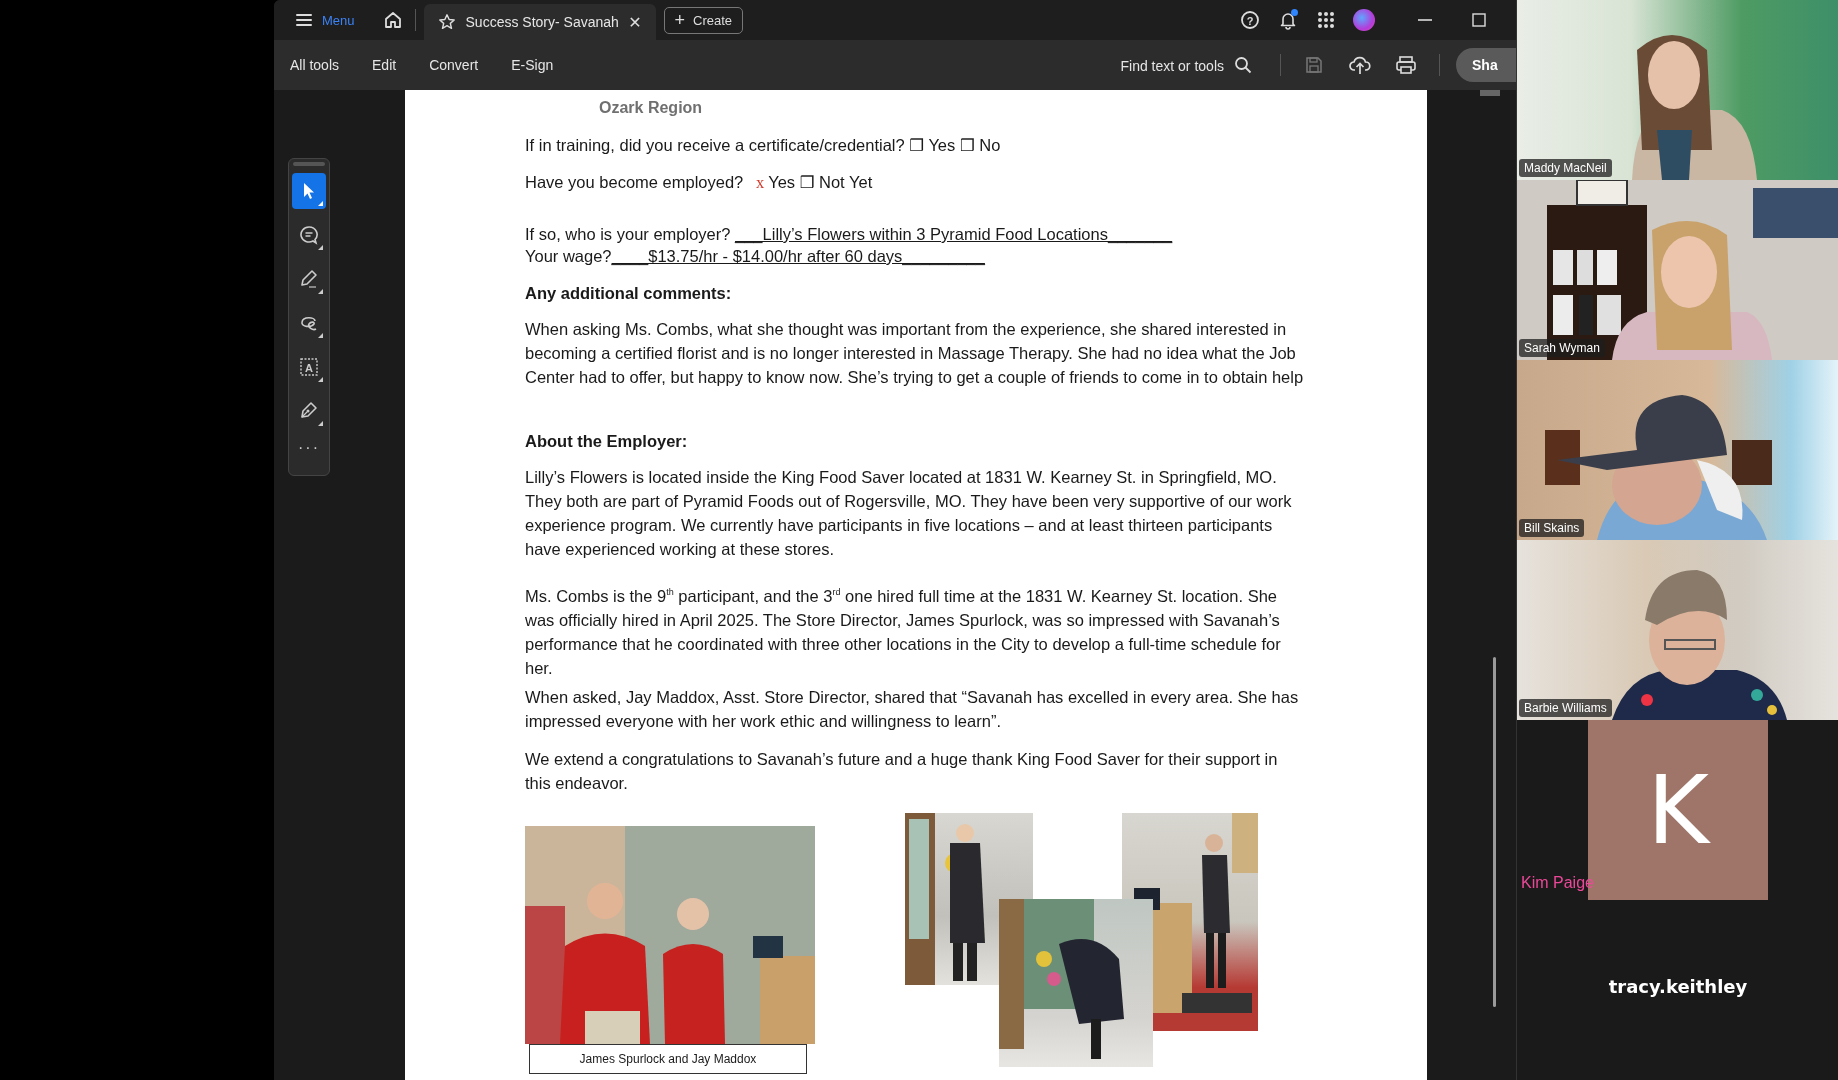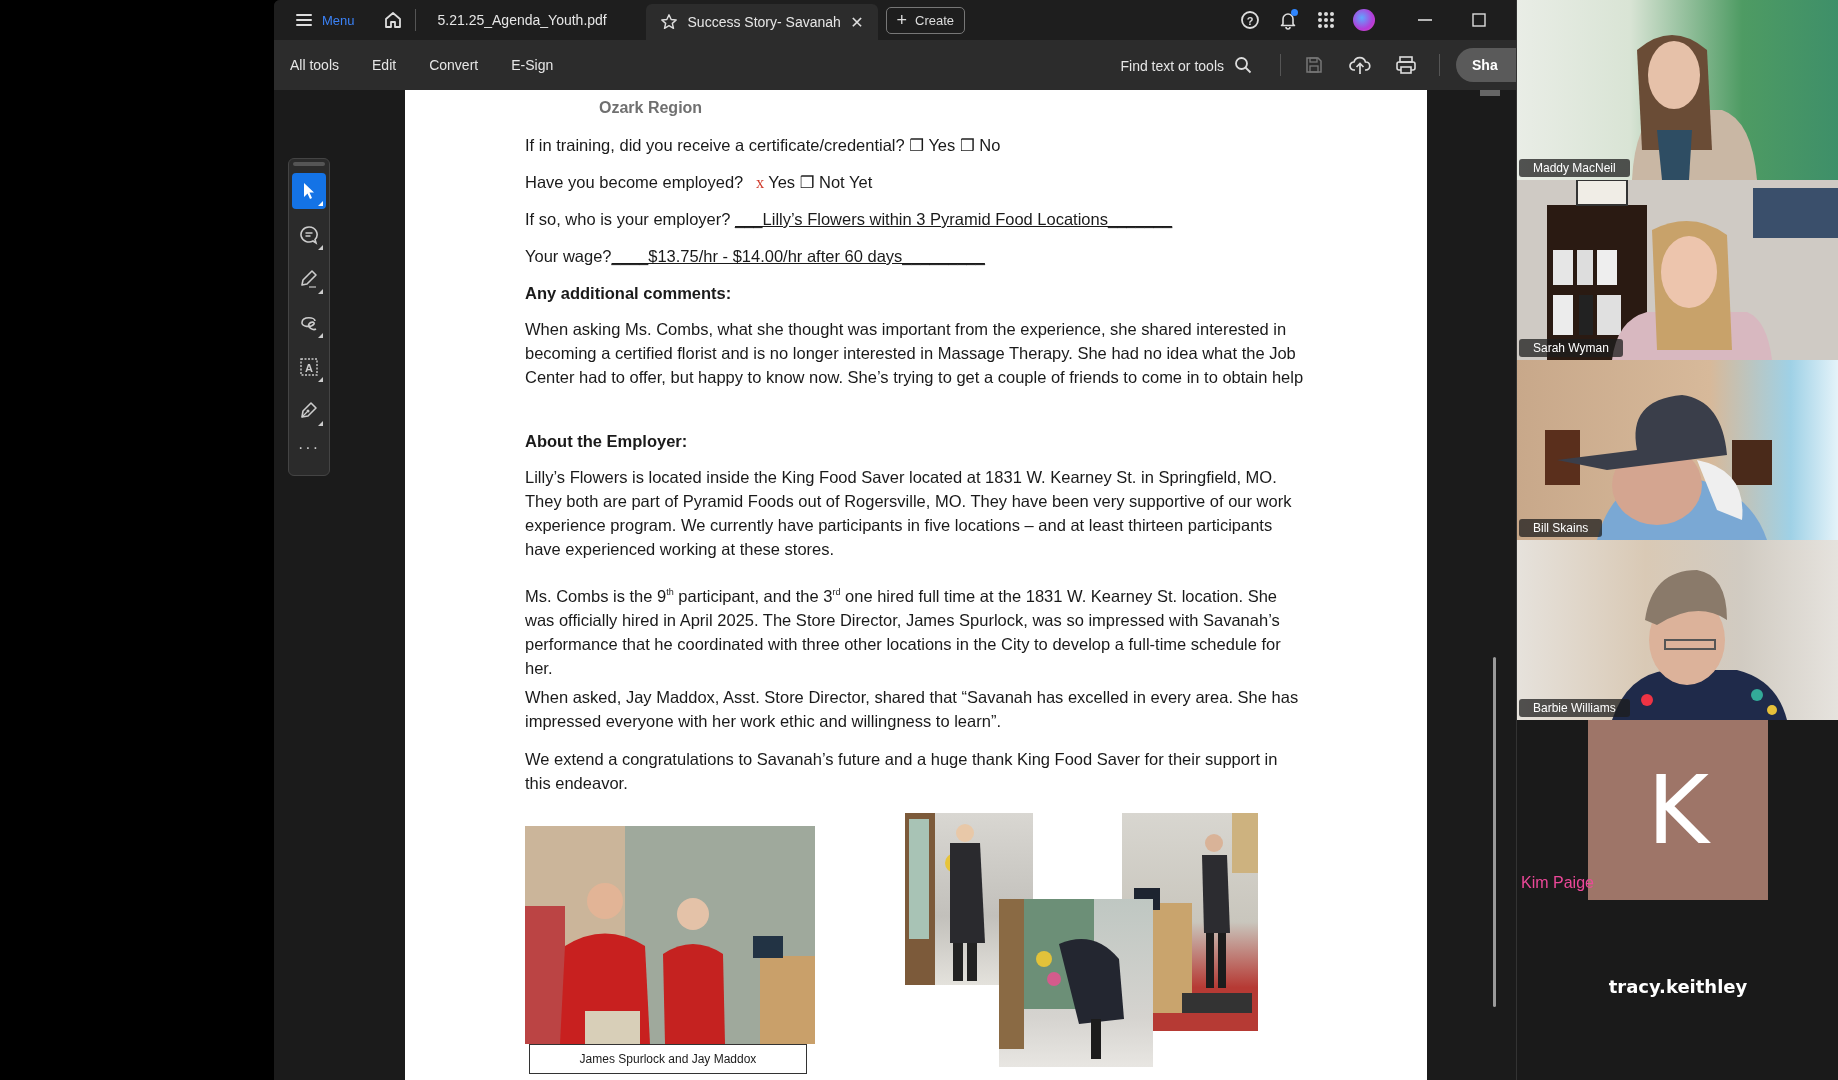--- a/index.html
+++ b/index.html
@@ -57,21 +57,21 @@
   .u { text-decoration: underline; }
   .xmark { color: #d03a2b; font-family: "Liberation Serif", serif; margin: 0 4px 0 8px; }
   .para { white-space: normal !important; width: 780px; }
 
   .photo { position: absolute; overflow: hidden; }
   .caption { position: absolute; border: 1px solid #333; background: #fff; font-size: 12px; color: #1a1a1a; display: flex; align-items: center; justify-content: center; }
 
   
   .gallery { position: absolute; left: 1516px; top: 0; width: 322px; height: 1080px; background: #1a1a1a; border-left: 1px solid #333; }
   .tile { position: absolute; left: 0; width: 322px; height: 180px; overflow: hidden; }
-  .name-tag { position: absolute; left: 2px; bottom: 3px; background: rgba(30,30,30,0.75); color: #fff; font-size: 12px; padding: 2px 14px; border-radius: 3px; }
+  .name-tag { position: absolute; left: 2px; bottom: 3px; background: rgba(30,30,30,0.75); color: #fff; font-size: 12px; padding: 2px 5px; border-radius: 3px; }
   .kim-avatar { position: absolute; left: 71px; top: 0; width: 180px; height: 180px; background: #9e7568; color: #fff; font-size: 94px; display: flex; align-items: center; justify-content: center; font-family: "DejaVu Sans", sans-serif; }
   .kim-name { position: absolute; left: 4px; bottom: 8px; color: #ec4899; font-size: 16px; }
   .tracy { position: absolute; left: 0; top: 0; width: 322px; text-align: center; color: #fff; font-weight: bold; font-size: 18px; font-family: "DejaVu Sans", sans-serif; }
 </style>
 </head>
 <body>
 
 <div class="app">
 
   <div class="titlebar">
@@ -82,23 +82,20 @@
           <span></span>
         </div>
       <span>Menu</span>
     </div>
     <div class="home-btn">
       <svg width="20" height="20" viewBox="0 0 20 20">
           <path d="M3 9 L10 3 L17 9 V17 H12 V12 H8 V17 H3 Z" fill="none" stroke="#ddd" stroke-width="1.8" stroke-linejoin="round"></path>
         </svg>
     </div>
     <div class="vsep"></div>
-    <div class="tab inactive">
-      <span class="tab-label">5.21.25_Agenda_Youth.pdf</span>
-    </div>
     <div class="tab active">
       <svg width="18" height="18" viewBox="0 0 20 20">
           <path d="M10 2 L12.4 7.3 L18 7.8 L13.7 11.5 L15 17 L10 14.1 L5 17 L6.3 11.5 L2 7.8 L7.6 7.3 Z" fill="none" stroke="#ddd" stroke-width="1.6" stroke-linejoin="round"></path>
         </svg>
       <span class="tab-label">Success Story- Savanah...</span>
       <span class="close">✕</span>
     </div>
     <div class="create-btn">
       <span style="font-size:18px;line-height:1;">+</span>
       <span>Create</span>
@@ -247,21 +244,21 @@
         <p style="top:43px">
           <span>If in training, did you receive a certificate/credential?</span>
           <span>❒ Yes ❒ No</span>
         </p>
 
         <p style="top:80px">
           <span>Have you become employed?</span>
           <span class="xmark">x</span><span>Yes  ❒ Not Yet</span>
         </p>
 
-        <p style="top:117px">
+        <p style="top:132px">
           <span>If so, who is your employer?</span>
           <span class="u">___Lilly’s Flowers within 3 Pyramid Food Locations_______</span>
         </p>
 
         <p style="top:154px">
           <span>Your wage?</span><span class="u">____$13.75/hr - $14.00/hr after 60 days_________</span>
         </p>
 
         <p class="bold" style="top:191px">Any additional comments:</p>
 

